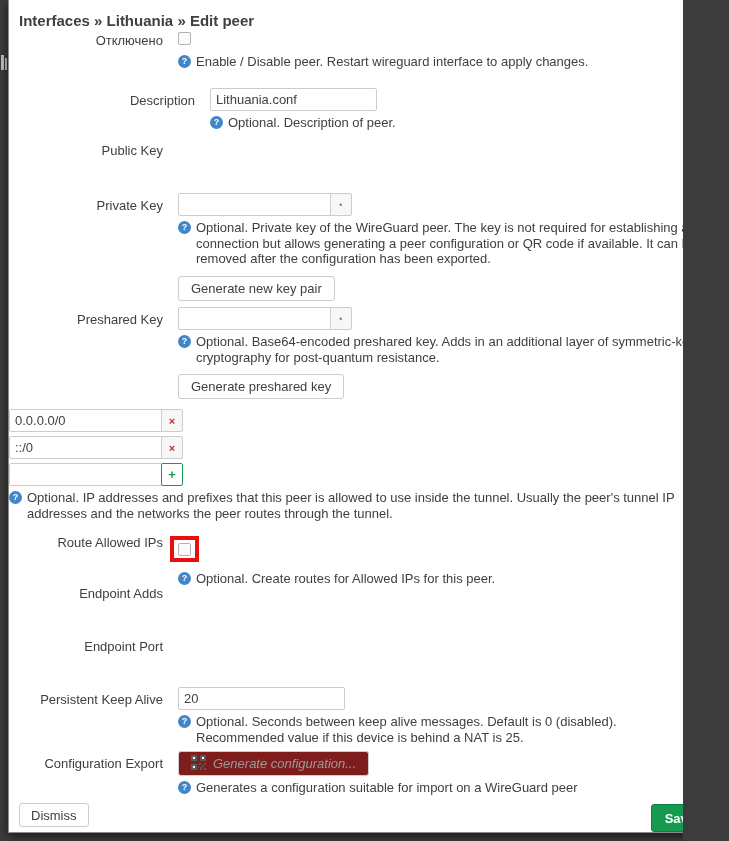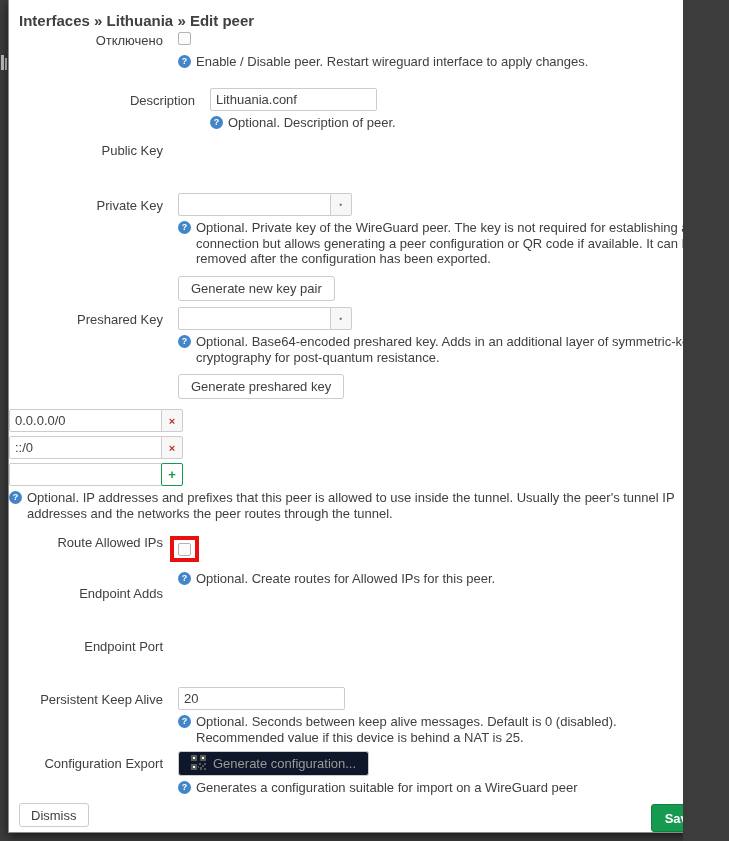--- a/index.html
+++ b/index.html
@@ -59,21 +59,21 @@
     display: inline-flex; align-items: center; justify-content: center;
   }
   .htext { color: #404040; font-size: 13px; }
 
   .btn {
     display: inline-flex; align-items: center; height: 25px; padding: 0 12px;
     background: #ffffff; border: 1px solid #cccccc; border-radius: 3px;
     font-family: "Liberation Sans", sans-serif; font-size: 13px; color: #404040;
     cursor: pointer;
   }
-  .btn.disabled { color: #9a9a9a; background: #0f172a; }
+  .btn.disabled { color: #9a9a9a; background: #7f1d1d; font-style: italic; }
   .btn .qr { margin-right: 7px; display: inline-block; }
 
   .checkbox {
     display: inline-block; width: 13px; height: 13px;
     border: 1px solid #b3b3b3; border-radius: 2px; background: #fbfbfb;
     vertical-align: top; margin-top: 2px;
   }
   .red-annot {
     display: inline-block; border: 4px solid #ea0f0f; padding: 3px 4px 2px 4px;
     margin-left: -8px; margin-top: -7px; line-height: 0;

